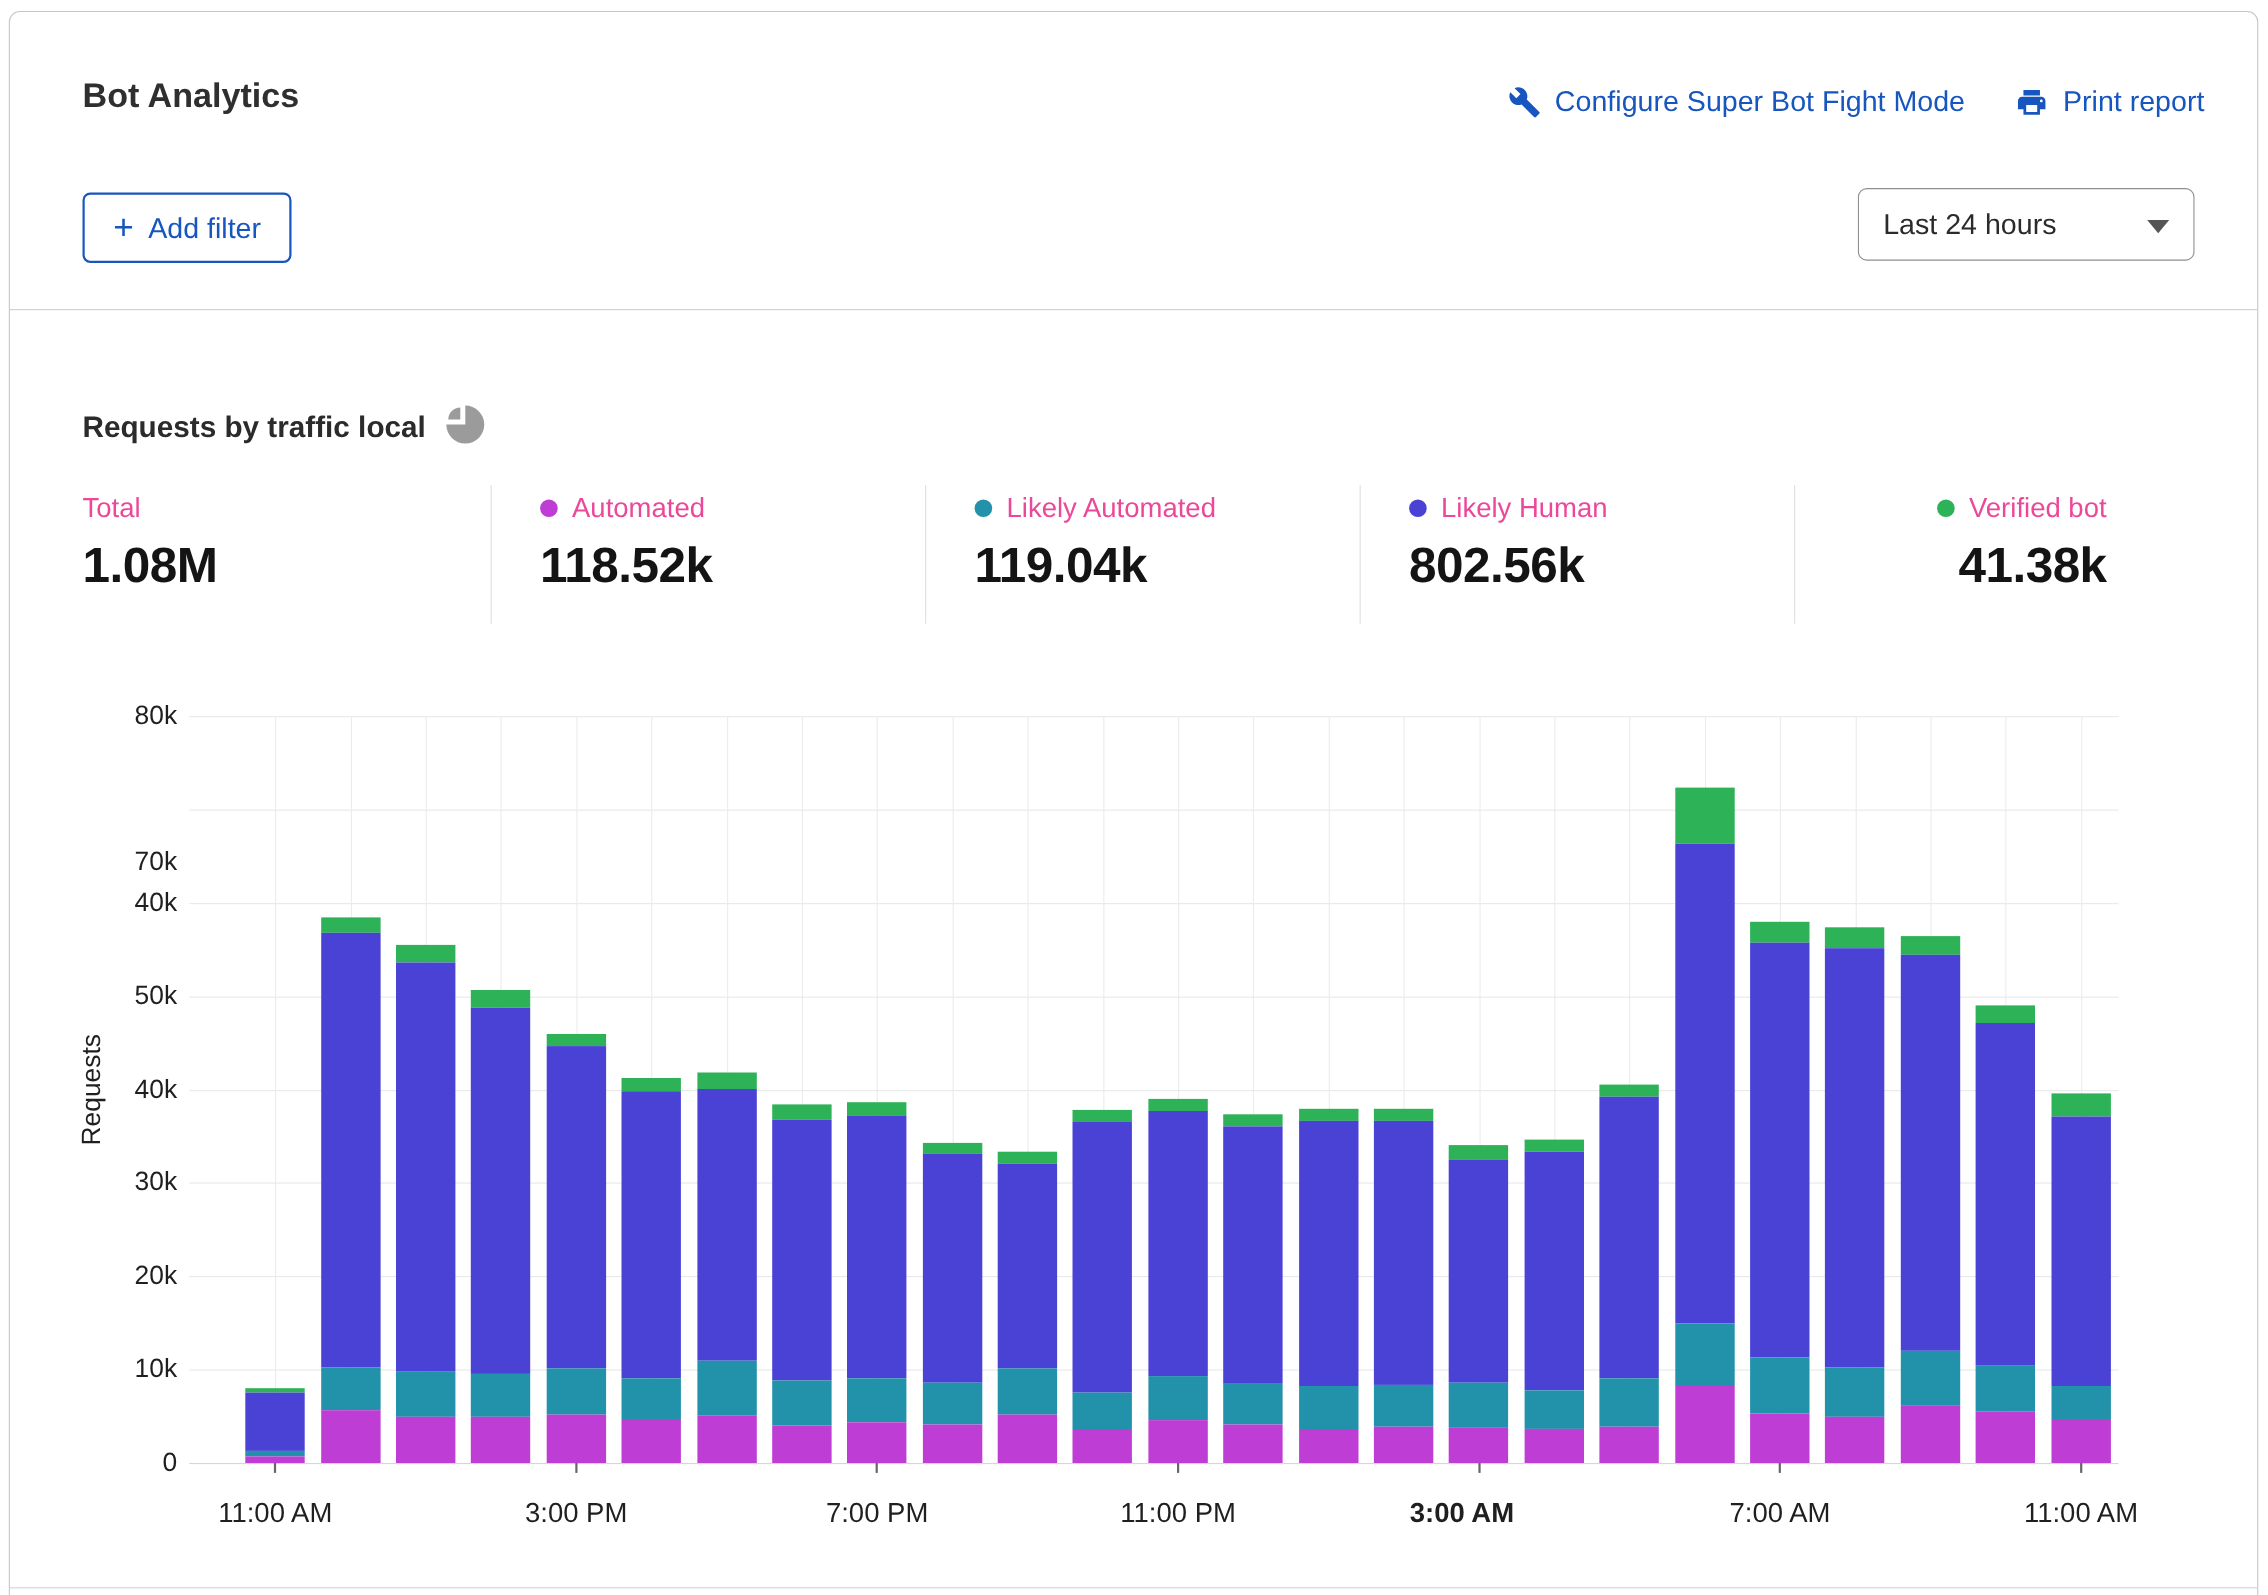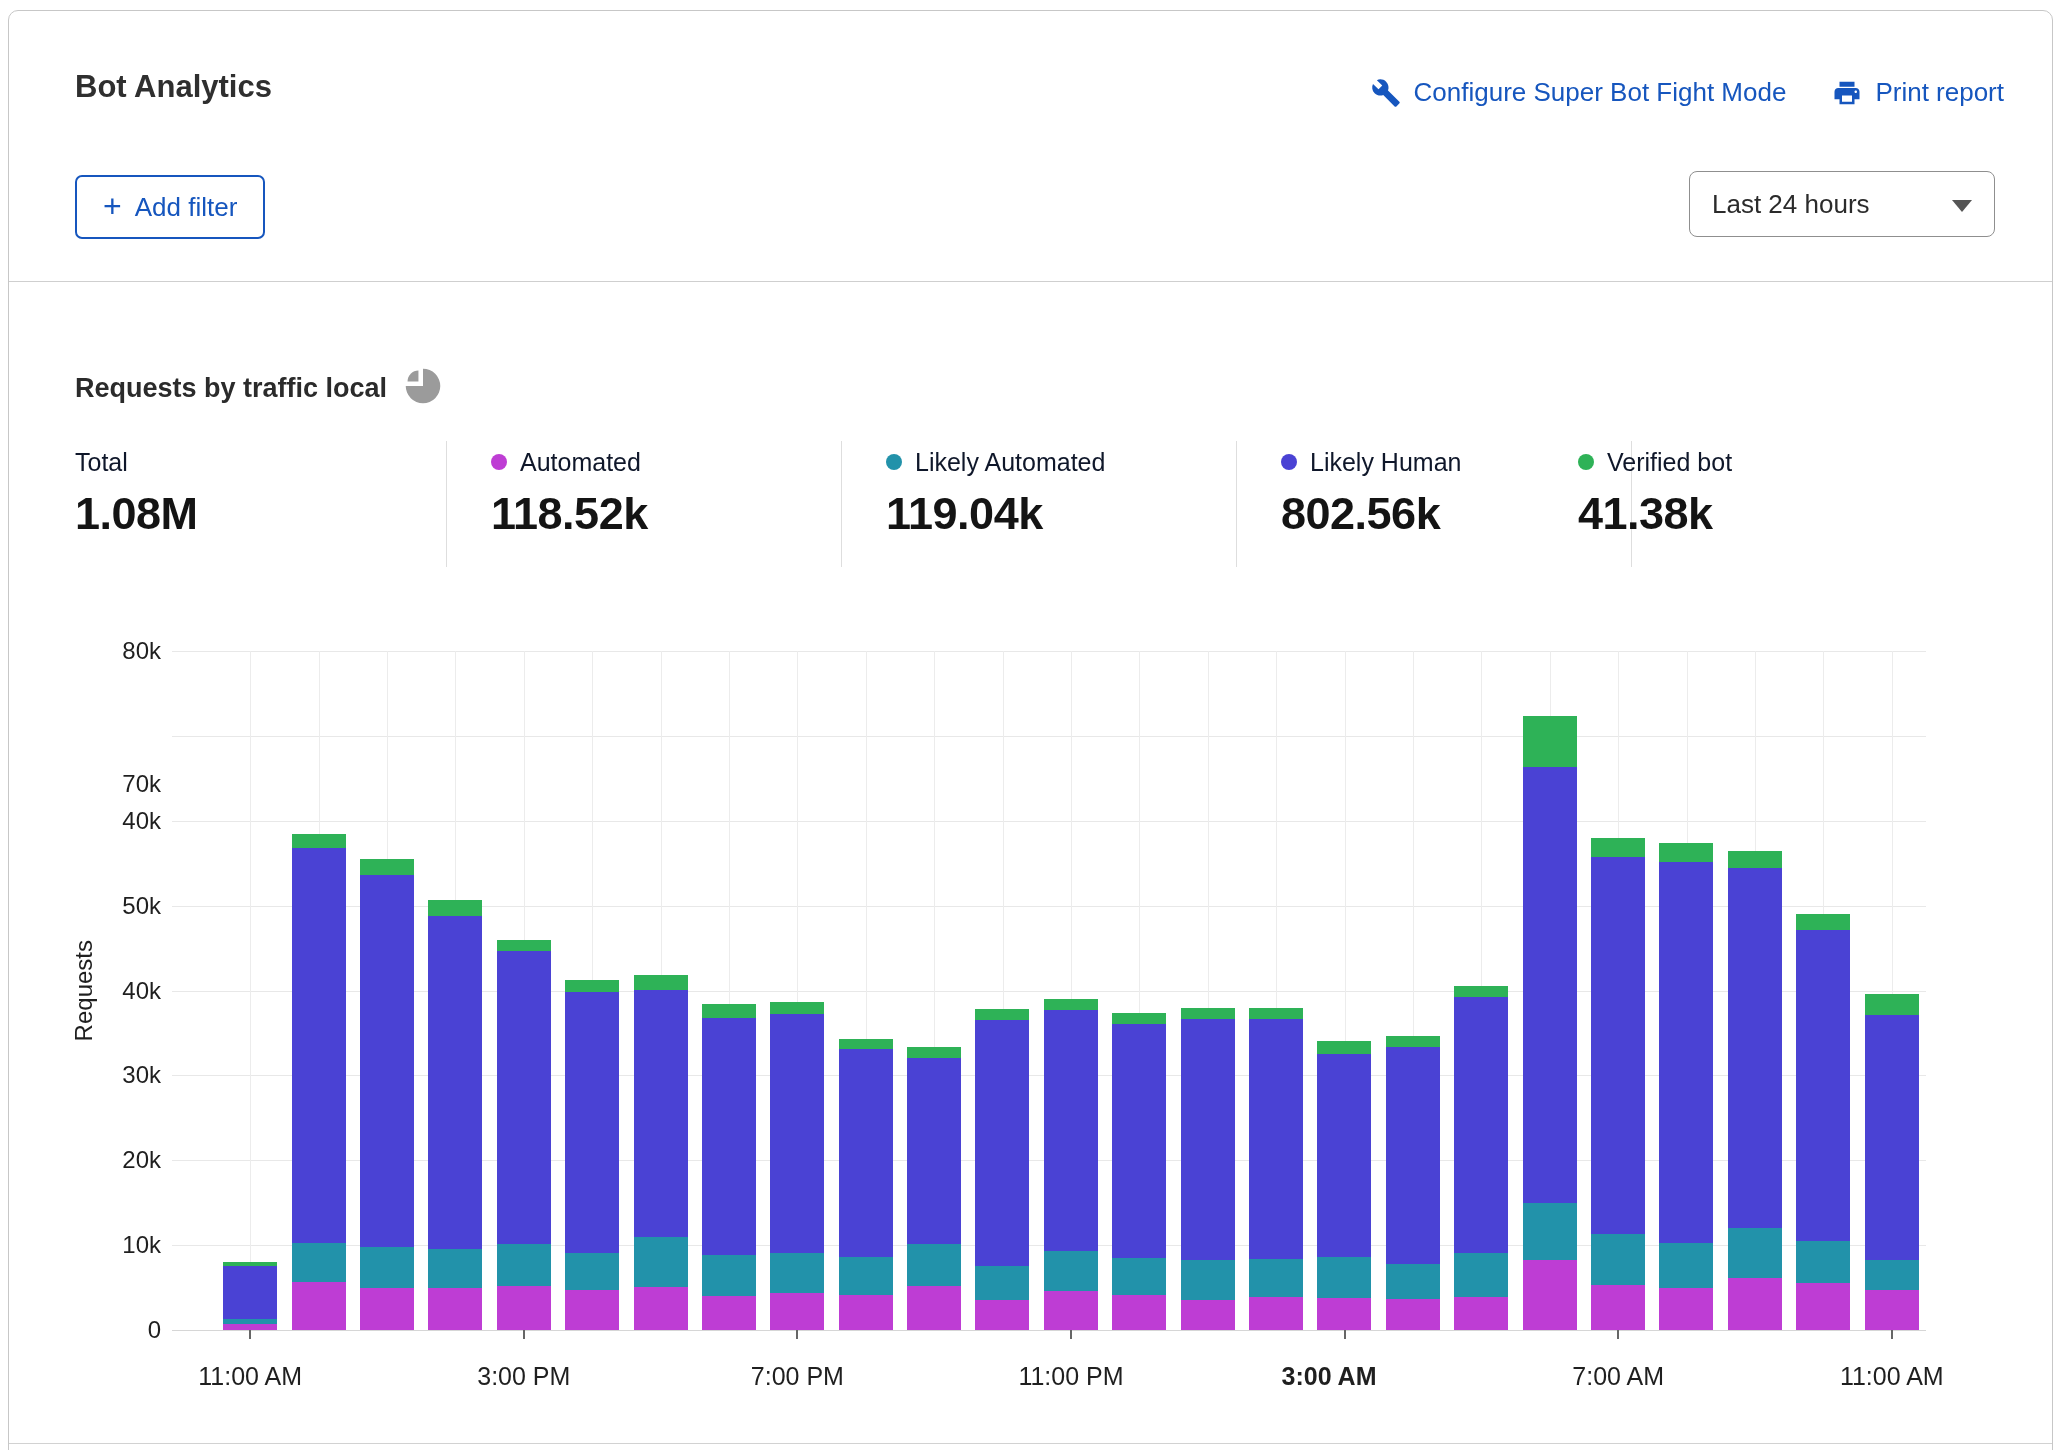--- a/index.html
+++ b/index.html
@@ -18,21 +18,21 @@
     border-radius:8px;background:#fff;display:flex;align-items:center;padding-left:22px;
     font-size:26px;color:#2b2b2b;cursor:pointer;box-sizing:border-box;}
   .caret{position:absolute;right:22px;top:28px;width:0;height:0;border-left:10px solid transparent;
     border-right:10px solid transparent;border-top:12px solid #555;}
   .divider-h{position:absolute;left:0;right:0;height:1px;background:#cfcfcf;}
   .section-heading{position:absolute;left:66px;top:352px;height:50px;display:flex;align-items:center;gap:16px;}
   .section-heading .txt{font-size:27px;font-weight:700;color:#2b2b2b;}
   .stat-col{position:absolute;top:436px;}
   .stat-label-row{display:flex;align-items:center;gap:13px;height:30px;}
   .stat-dot{width:16px;height:16px;border-radius:50%;flex:none;}
-  .stat-label{font-size:25px;color:#0f172a;}
+  .stat-label{font-size:25px;color:#ec4899;}
   .stat-value{margin-top:12px;font-size:45px;font-weight:700;color:#141414;letter-spacing:-0.5px;line-height:50px;}
   .stat-divider{position:absolute;top:430px;height:126px;width:1px;background:#dedede;}
   .y-axis-title{position:absolute;left:52px;top:640px;width:46px;height:679px;display:flex;
     align-items:center;justify-content:center;}
   .y-axis-title span{writing-mode:vertical-rl;transform:rotate(180deg);font-size:24px;color:#1f1f1f;}
   .y-labels{position:absolute;left:88px;top:640px;width:64px;height:679px;}
   .y-labels div{position:absolute;right:0;width:100%;text-align:right;font-size:24px;color:#1f1f1f;
     height:30px;line-height:30px;}
   .plot{position:absolute;left:163px;top:640px;width:1754px;height:679px;}
   .hline{position:absolute;left:0;right:0;height:1px;background:#e8e8e8;}
@@ -125,21 +125,21 @@
 
   <div class="stat-col" style="left:1272px;">
     <div class="stat-label-row">
       <span class="stat-dot" style="background: rgb(74, 66, 212);"></span>
       <span class="stat-label">Likely Human</span>
     </div>
     <div class="stat-value">802.56k</div>
   </div>
   <div class="stat-divider" style="left:1622px;"></div>
 
-  <div class="stat-col" style="left:1569px;">
+  <div class="stat-col" style="left:1752px;text-align:right;">
     <div class="stat-label-row">
       <span class="stat-dot" style="background: rgb(46, 178, 87);"></span>
       <span class="stat-label">Verified bot</span>
     </div>
     <div class="stat-value">41.38k</div>
   </div>
 
   <div class="y-axis-title">
     <span>Requests</span>
   </div>

